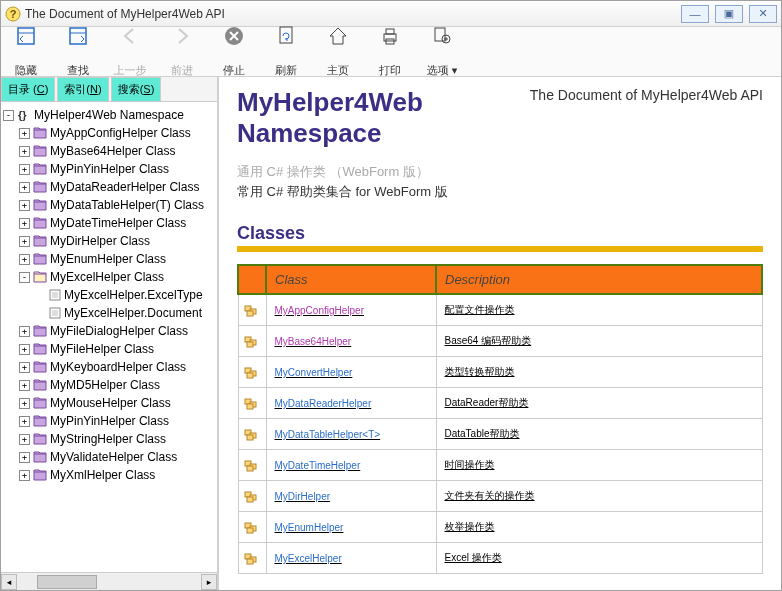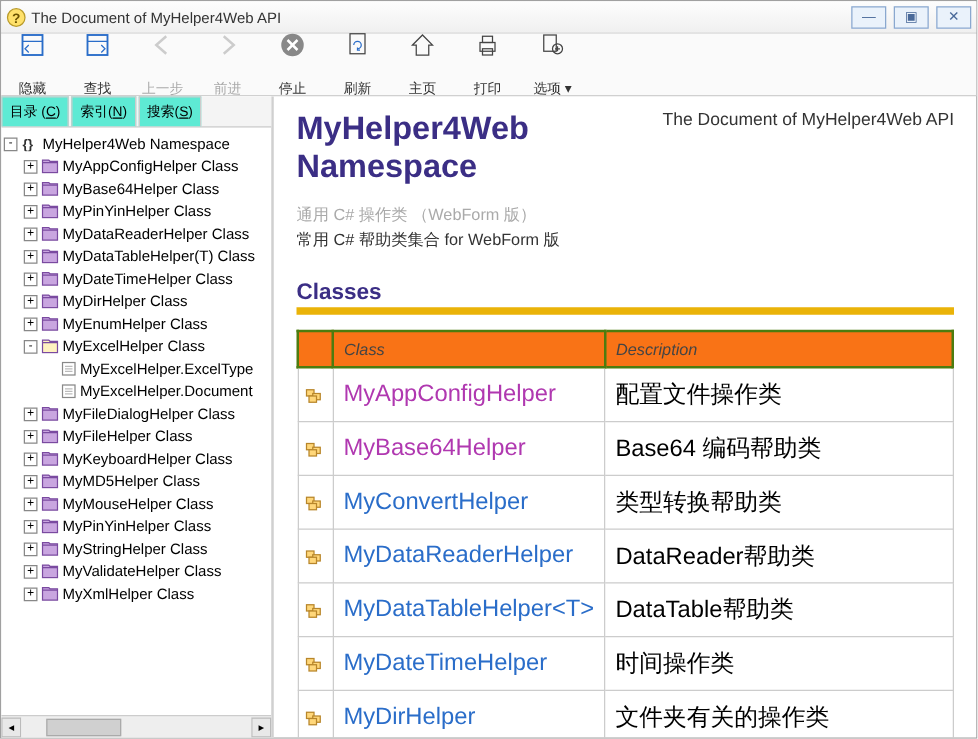--- a/index.html
+++ b/index.html
@@ -31,21 +31,21 @@
 .hscroll .thumb { position: absolute; left: 20px; width: 60px; height: 14px; top: 1px; background: #d0d0d0; border: 1px solid #aaa; }
 .content { flex: 1; overflow: auto; padding: 10px 18px 0 18px; }
 .hdr { display: flex; align-items: flex-start; }
 .h1 { color: #3b2e85; font-size: 26px; font-weight: 700; line-height: 1.2; flex: 1; }
 .subdoc { text-align: right; font-size: 14px; color: #333; }
 .line1 { color: #aaa; font-size: 13px; margin-top: 14px; }
 .line2 { color: #333; font-size: 13px; margin-top: 2px; }
 .sect { color: #3b2e85; font-size: 18px; font-weight: 700; border-bottom: 6px solid #eab308; margin-top: 22px; margin-bottom: 12px; padding-bottom: 2px; }
 table.cls { width: 100%; border-collapse: collapse; border: 1px solid #ccc; }
 table.cls th { background: #f97316; text-align: left; font-weight: 400; font-size: 13px; padding: 6px 8px; border: 2px solid #4d7c0f; color: #444; font-style: italic; }
-table.cls td { border: 1px solid #ccc; padding: 8px; font-size: 19px; vertical-align: middle; }
+table.cls td { border: 1px solid #ccc; padding: 8px; font-size: 10px; vertical-align: middle; text-decoration: underline; }
 table.cls td.iconcell { width: 28px; text-align: center; padding: 4px; }
 .clink { color: #2a6dc9; cursor: pointer; }
 .clink.vis { color: #b038b0; }
 svg { display: block; }
 .tree-scroll { overflow-x: hidden; }
 </style>
 </head>
 <body>
 
 <div class="window">
@@ -479,20 +479,31 @@
               <td>文件夹有关的操作类</td>
             </tr>
             <tr>
               <td class="iconcell">
                 <svg viewBox="0 0 16 16" width="16" height="16">
                   <rect x="2" y="4" width="6" height="5" fill="#ffd77a" stroke="#b8862a"></rect>
                   <rect x="7" y="7" width="6" height="5" fill="#ffd77a" stroke="#b8862a"></rect>
                   <rect x="4" y="9" width="6" height="5" fill="#ffd77a" stroke="#b8862a"></rect>
                 </svg>
               </td>
+              <td><span class="clink">MyEnumHelper</span></td>
+              <td>枚举操作类</td>
+            </tr>
+            <tr>
+              <td class="iconcell">
+                <svg viewBox="0 0 16 16" width="16" height="16">
+                  <rect x="2" y="4" width="6" height="5" fill="#ffd77a" stroke="#b8862a"></rect>
+                  <rect x="7" y="7" width="6" height="5" fill="#ffd77a" stroke="#b8862a"></rect>
+                  <rect x="4" y="9" width="6" height="5" fill="#ffd77a" stroke="#b8862a"></rect>
+                </svg>
+              </td>
               <td><span class="clink">MyExcelHelper</span></td>
               <td>Excel 操作类</td>
             </tr>
           </tbody>
       </table>
     </div>
 
   </div>
 </div>
 

